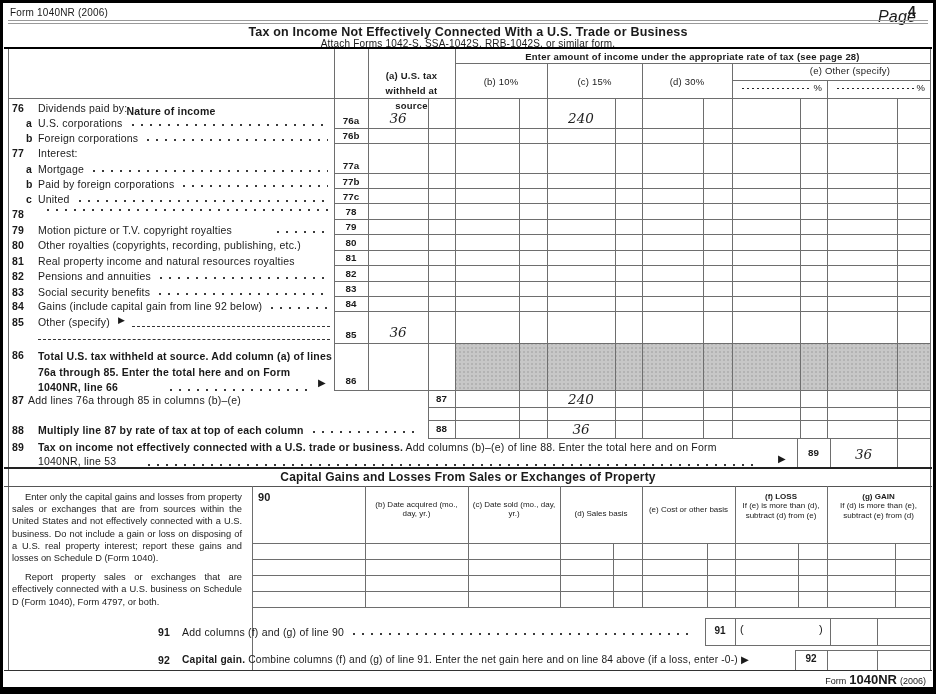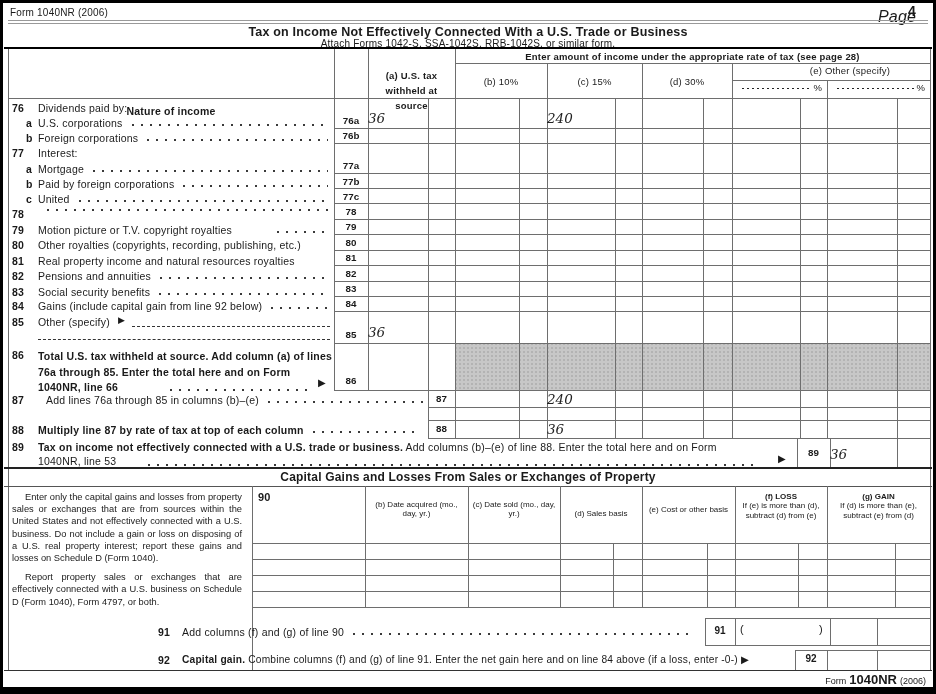--- a/index.html
+++ b/index.html
@@ -17,21 +17,21 @@
   .wrap{white-space:normal;}
   .leader{position:absolute;display:flex;align-items:baseline;font-size:10.5px;letter-spacing:.2px;}
   .dots{flex:1;align-self:flex-end;height:4px;margin:0 2px 2px 9px;
         background-image:radial-gradient(circle at 1.2px 2px,#3a3a3a 1px,transparent 1.3px);
         background-size:9px 4px;background-repeat:repeat-x;}
   .dotstrip{position:absolute;height:4px;
         background-image:radial-gradient(circle at 1.2px 2px,#3a3a3a 1px,transparent 1.3px);
         background-size:9px 4px;background-repeat:repeat-x;}
   .dash{position:absolute;border-bottom:1.5px dashed #333;height:8px;}
   .val{position:absolute;font-family:"DejaVu Serif",serif;font-style:italic;font-size:13.5px;
-       color:#222;}
+       text-align:center;color:#222;}
   .boxnum{position:absolute;font-size:9.8px;font-weight:bold;text-align:center;}
   .gray{position:absolute;background:#c7c7c7;
         background-image:radial-gradient(circle at 1px 1px,#b3b3b3 .8px,transparent 1px);background-size:4px 4px;}
   .pctcell{position:absolute;display:flex;align-items:baseline;font-size:9.5px;}
   .pdots{flex:1;align-self:flex-end;height:3px;margin:0 3px 3px 4px;
         background-image:radial-gradient(circle at 1px 1.5px,#222 .9px,transparent 1.1px);
         background-size:5px 3px;background-repeat:repeat-x;}
   .sbar{position:absolute;left:12px;top:491px;width:230px;font-size:9.3px;line-height:12.2px;
         text-align:justify;letter-spacing:0;}
   .sbar p{margin:0 0 7px 0;text-indent:13px;}
@@ -185,21 +185,21 @@
   <span class="t" style="left:118px;top:315px;font-size:9px;">▶</span>
   <div class="dash" style="left:132px;top:318px;width:198px;"></div>
   <div class="dash" style="left:38px;top:331px;width:292px;"></div>
 
   <span class="t b" style="left:12px;top:349px;">86</span>
   <div class="t b wrap" style="left:38px;top:349px;width:294px;line-height:15.5px;">Total U.S. tax withheld at source. Add column (a) of lines 76a through 85. Enter the total here and on Form 1040NR, line 66</div>
   <div class="dotstrip" style="left:170px;top:388px;width:140px;"></div>
   <span class="t" style="left:318px;top:377px;font-size:10px;">▶</span>
 
   <span class="t b" style="left:12px;top:394px;">87</span>
-  <div class="leader" style="left:46px;top:394px;width:384px;">
+  <div class="leader" style="left:28px;top:394px;width:384px;flex-direction:column;">
       <span>Add lines 76a through 85 in columns (b)–(e)</span>
       <span class="dots"></span>
     </div>
 
   <span class="t b" style="left:12px;top:424px;">88</span>
   <div class="leader" style="left:38px;top:424px;width:384px;">
       <span class="b">Multiply line 87 by rate of tax at top of each column</span>
       <span class="dots"></span>
     </div>
 

